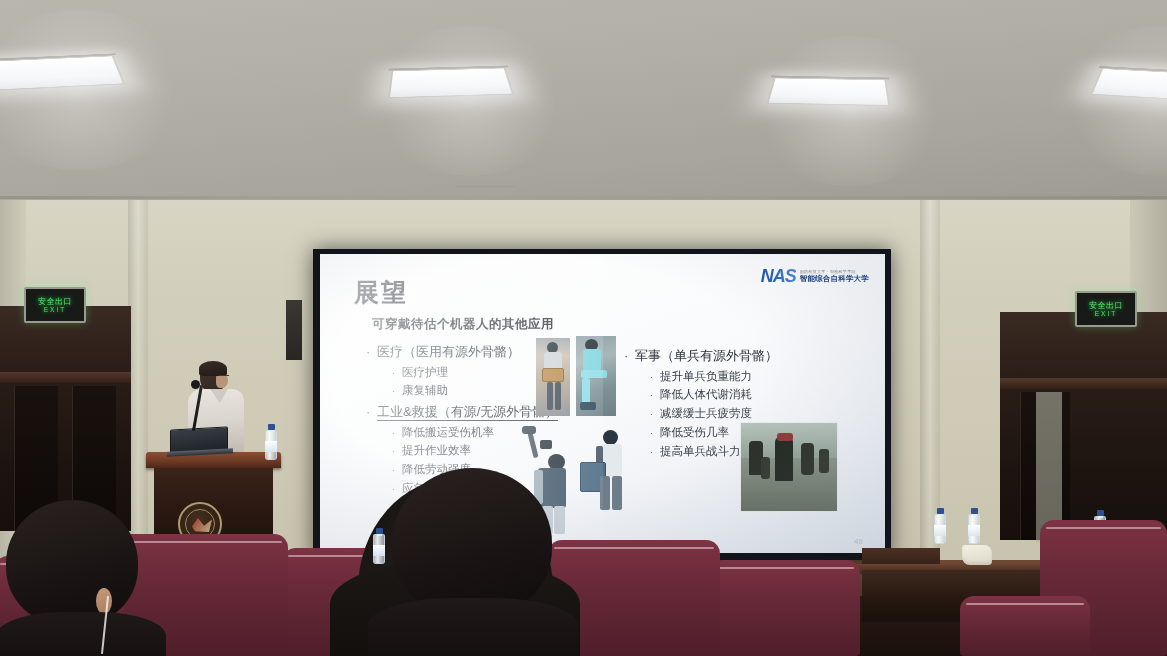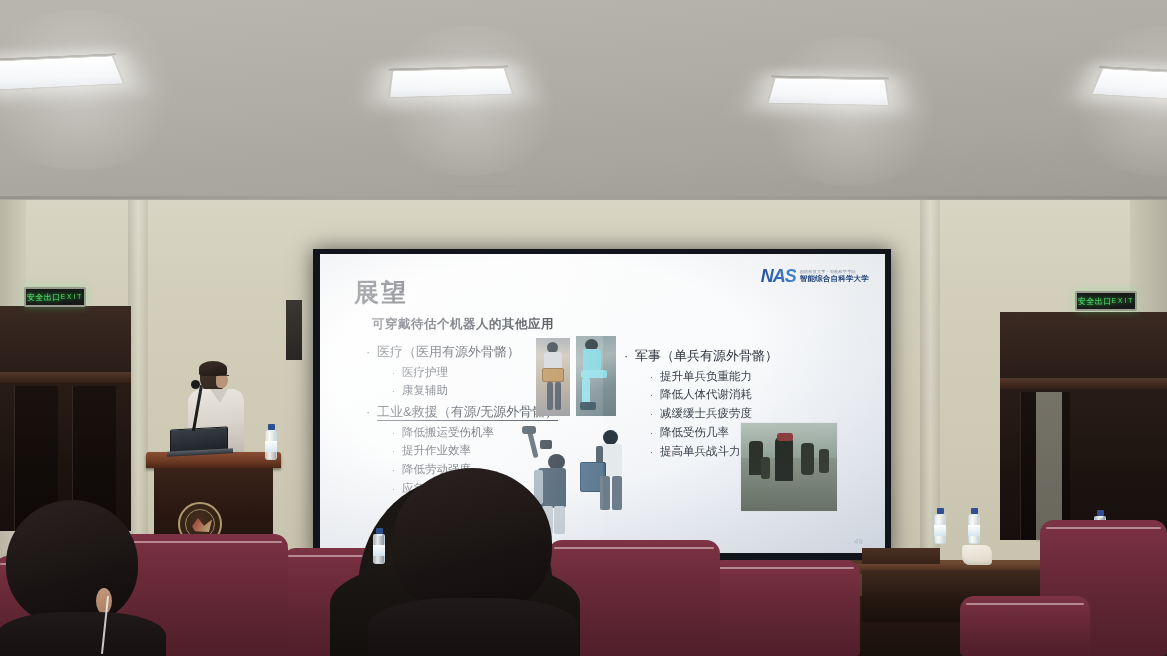--- a/index.html
+++ b/index.html
@@ -93,23 +93,23 @@
   #door-l1{left:14px;top:386px;width:44px;height:145px;}
   #door-l2{left:72px;top:386px;width:44px;height:145px;}
   #door-r1{left:1020px;top:392px;width:50px;height:148px;}
   .alc-gap{
     position:absolute;left:1036px;top:392px;width:26px;height:150px;
     background:linear-gradient(180deg,#cdcab8,#b9b6a4);opacity:.85;
   }
 
   
   .exit-sign{
-    position:absolute;width:62px;height:20px;
+    position:absolute;width:62px;height:36px;
     background:#171a17;border:2px solid #9c9a90;border-radius:2px;
-    display:flex;flex-direction:row;align-items:center;justify-content:center;
+    display:flex;flex-direction:column;align-items:center;justify-content:center;
     box-shadow:0 0 8px rgba(80,255,120,.32);
     overflow:hidden;
   }
   .exit-cn{font-size:8px;color:#54e86a;letter-spacing:.5px;line-height:9px;
            text-shadow:0 0 4px #3dff63;}
   .exit-en{font-size:6.5px;color:#4fe063;letter-spacing:2px;line-height:8px;
            text-shadow:0 0 4px #3dff63;}
   #exit-l{left:24px;top:287px;}
   #exit-r{left:1075px;top:291px;}
 

